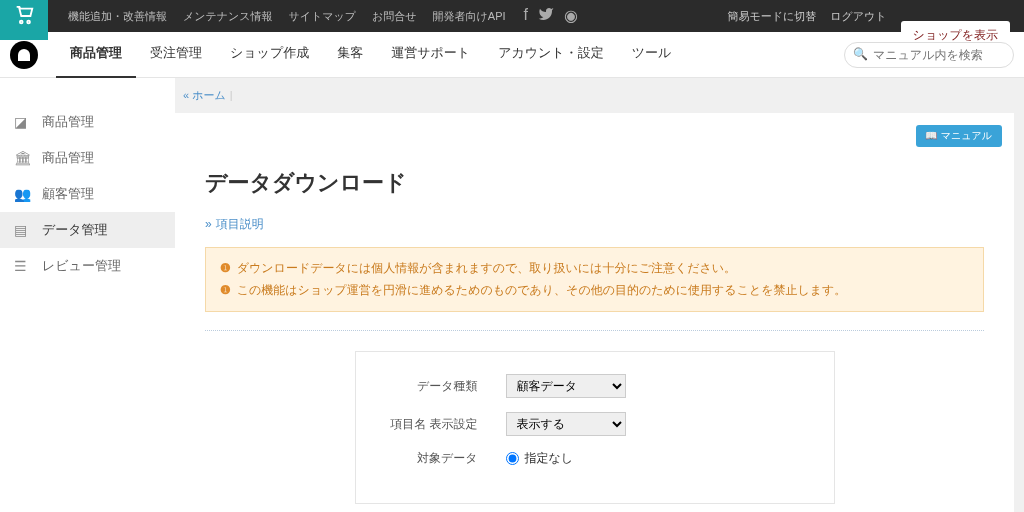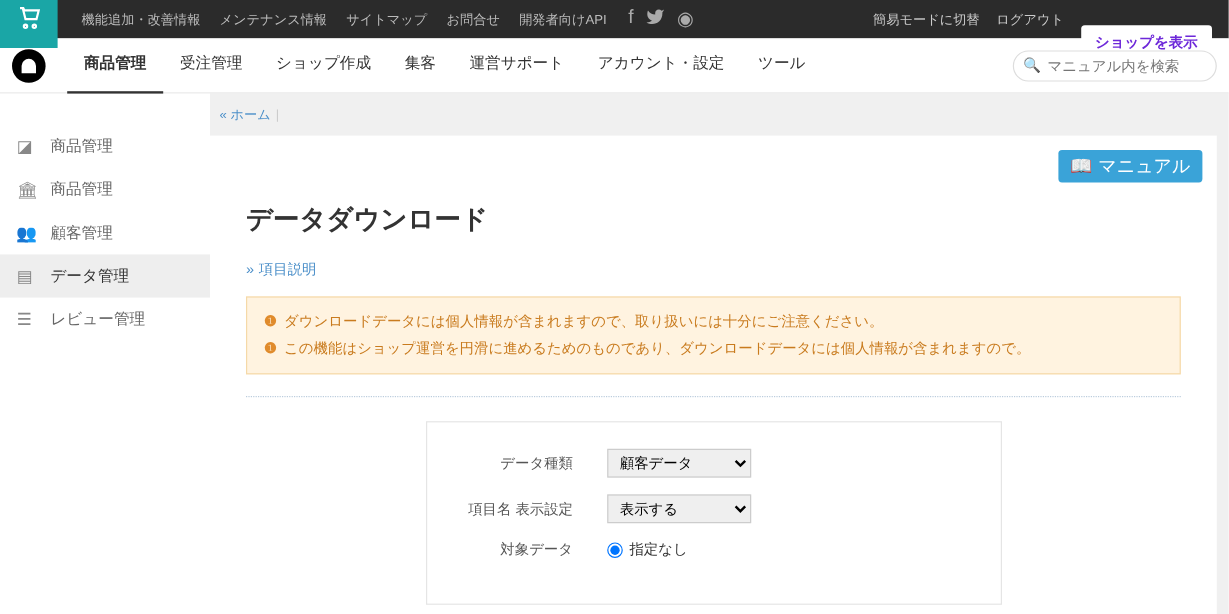--- a/index.html
+++ b/index.html
@@ -8,21 +8,21 @@
 
 .topbar { background: #2b2b2b; color: #ccc; height: 32px; display: flex; align-items: center; }
 .cart-logo { width: 48px; height: 48px; background: #1aa6a6; display: flex; align-items: center; justify-content: center; }
 .cart-logo svg { width: 22px; height: 22px; fill: #fff; }
 .top-links { display: flex; gap: 16px; padding-left: 20px; }
 .top-links a { color: #bbb; text-decoration: none; font-size: 11px; }
 .social { display: flex; gap: 10px; padding-left: 18px; }
 .social span { color: #aaa; font-size: 16px; }
 .top-right { margin-left: auto; display: flex; align-items: center; gap: 14px; padding-right: 14px; }
 .top-right a { color: #ccc; text-decoration: none; font-size: 11px; }
-.shop-view-btn { background: #fff; color: #6d28d9; padding: 6px 12px; border-radius: 3px; font-size: 12px; font-weight: bold; border: none; cursor: pointer; margin-top: 39px; }
+.shop-view-btn { background: #fff; color: #7f1d1d; padding: 6px 12px; border-radius: 3px; font-size: 12px; font-weight: normal; border: none; cursor: pointer; margin-top: 39px; }
 
 
 .navbar { background: #fff; border-bottom: 1px solid #e5e5e5; height: 46px; display: flex; align-items: center; padding: 0 10px; }
 .nav-logo { width: 28px; height: 28px; background: #000; border-radius: 50%; margin-right: 18px; display:flex; align-items:center; justify-content:center;}
 .nav-logo::after { content:""; width:12px; height:12px; background:#fff; border-radius:50% 50% 0 0; }
 .nav-links { display: flex; gap: 0; }
 .nav-links a { padding: 14px 14px; color: #333; text-decoration: none; font-size: 13px; border-bottom: 3px solid transparent; }
 .nav-links a.active { border-bottom-color: #333; font-weight: bold; }
 .search-box { margin-left: auto; }
 .search-box input { border: 1px solid #ddd; border-radius: 14px; padding: 5px 12px 5px 28px; width: 170px; font-size: 12px; color: #ef4444; background: #fff; }
@@ -35,21 +35,21 @@
 .side-item { display: flex; align-items: center; gap: 10px; padding: 9px 14px; color: #666; cursor: pointer; font-size: 13px; }
 .side-item.active { background: #eee; color: #333; }
 .side-item .sicon { width: 18px; color: #888; font-size: 14px; }
 
 .main { flex: 1; background: #f0f0f0; padding: 0; }
 .breadcrumb { padding: 10px 0 10px 8px; font-size: 11px; border-radius: 10px; }
 .breadcrumb a { color: #4b8fc9; text-decoration: none; }
 .breadcrumb .sep { color: #ccc; margin: 0 4px; }
 
 .panel { background: #fff; margin: 0 10px 10px 0; padding: 24px 30px; position: relative; }
-.manual-btn { position: absolute; top: 12px; right: 12px; background: #3aa3d8; color: #fff; border: none; padding: 4px 10px; border-radius: 3px; font-size: 15px; cursor: pointer; }
+.manual-btn { position: absolute; top: 12px; right: 12px; background: #3aa3d8; color: #fff; border: none; padding: 4px 10px; border-radius: 3px; font-size: 10px; cursor: pointer; }
 h1 { font-size: 22px; font-weight: bold; margin-bottom: 18px; margin-top: 31px; }
 .sublink { color: #4b8fc9; font-size: 12px; text-decoration: none; }
 .sublink-row { margin-bottom: 14px; }
 .chev { color: #4b8fc9; margin-right: 4px; }
 
 .alert { background: #fff3e0; border: 1px solid #f5d9a8; padding: 10px 14px; margin-bottom: 18px; }
 .alert-line { display: flex; align-items: flex-start; gap: 6px; color: #c97b1e; font-size: 12px; line-height: 1.8; }
 .alert-line .bang { color: #e08b2c; font-weight: bold; }
 
 .dotted { border-top: 1px dotted #bcd; margin: 12px 0 20px; }
@@ -150,21 +150,21 @@
         <span class="chev">»</span><a class="sublink">項目説明</a>
       </div>
 
       <div class="alert">
         <div class="alert-line">
             <span class="bang">❶</span>
             <span>ダウンロードデータには個人情報が含まれますので、取り扱いには十分にご注意ください。</span>
           </div>
         <div class="alert-line">
             <span class="bang">❶</span>
-            <span>この機能はショップ運営を円滑に進めるためのものであり、ダウンロードデータには個人情報が含まれますので。</span>
+            <span>この機能はショップ運営を円滑に進めるためのものであり、その他の目的のために使用することを禁止します。</span>
           </div>
       </div>
 
       <div class="dotted"></div>
 
       <div class="form-block">
         <div class="form-row">
           <label>データ種類</label>
           <select><option>顧客データ</option></select>
         </div>

